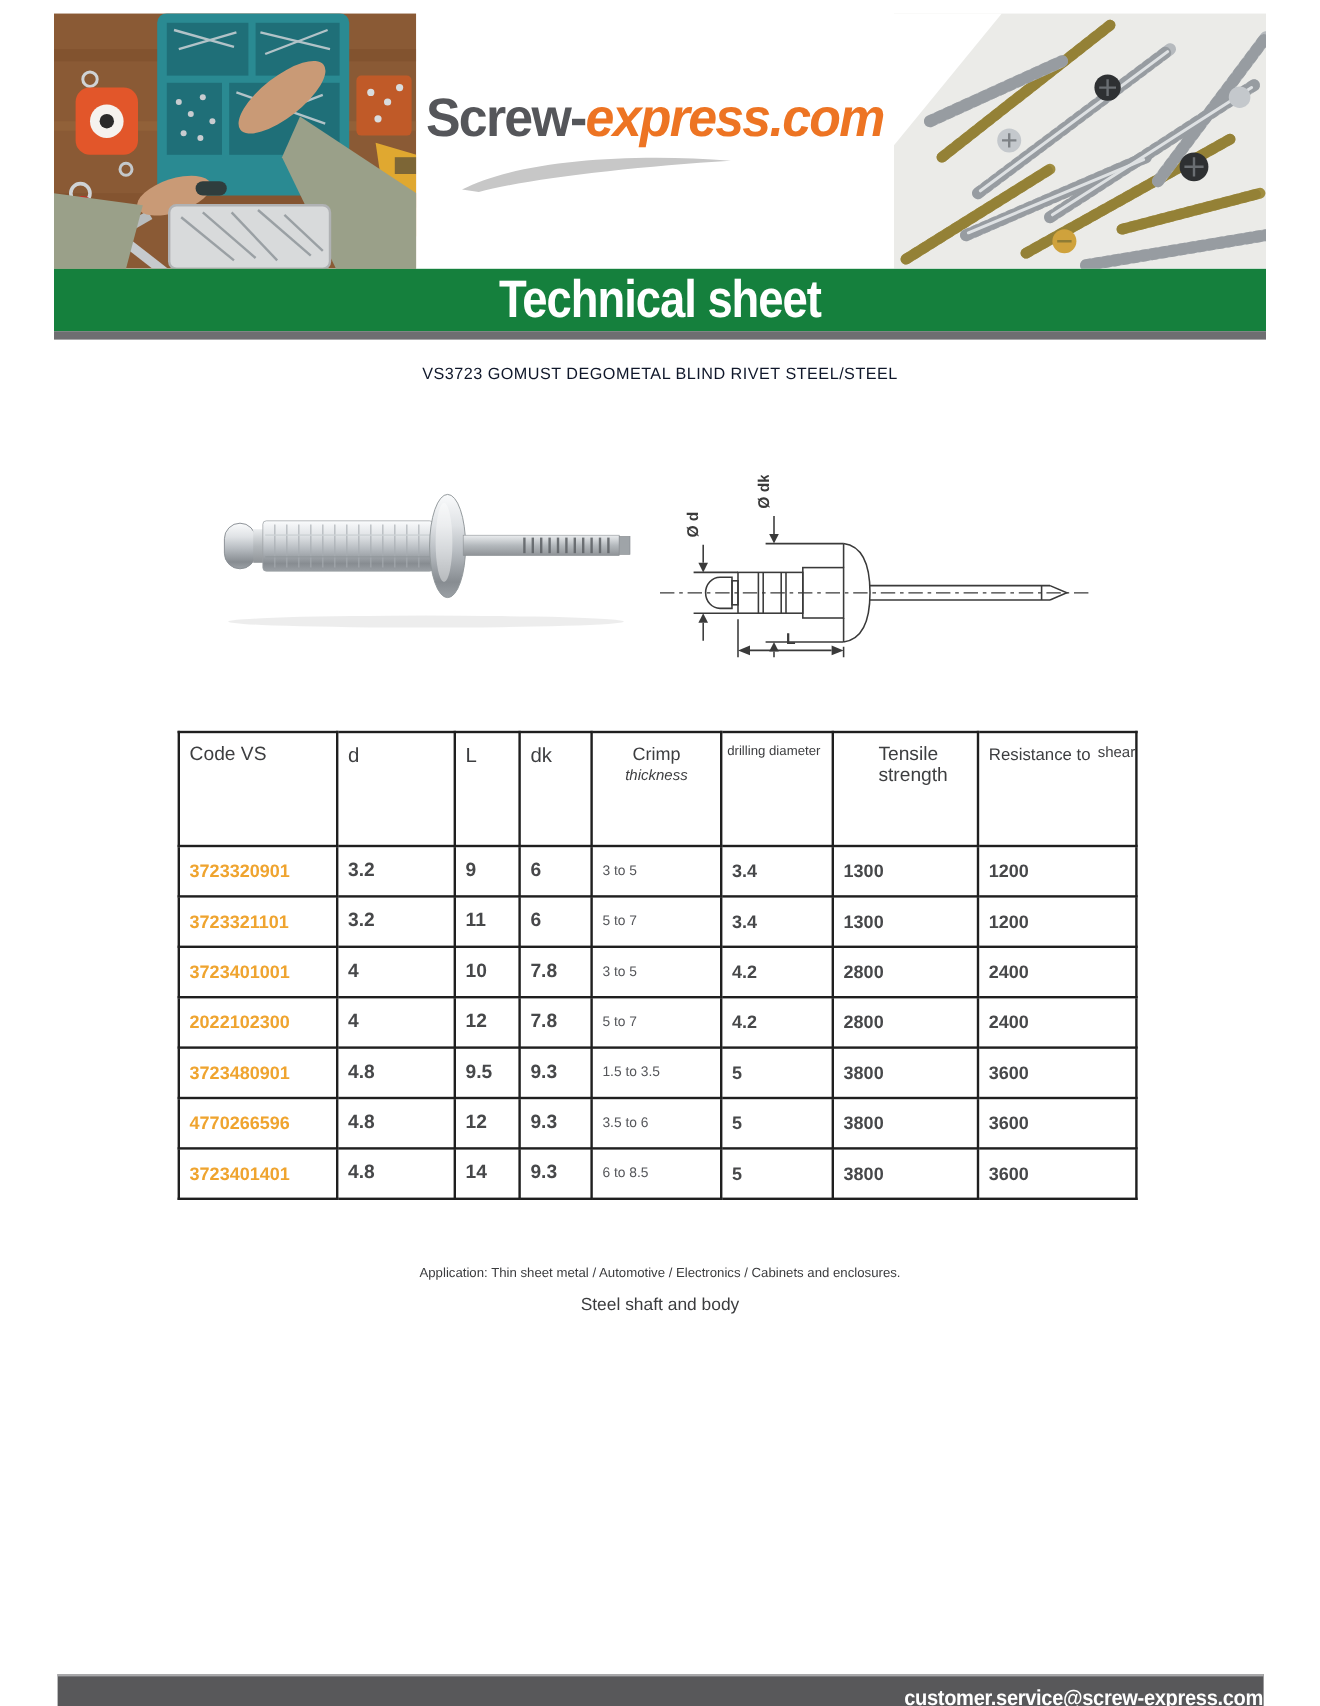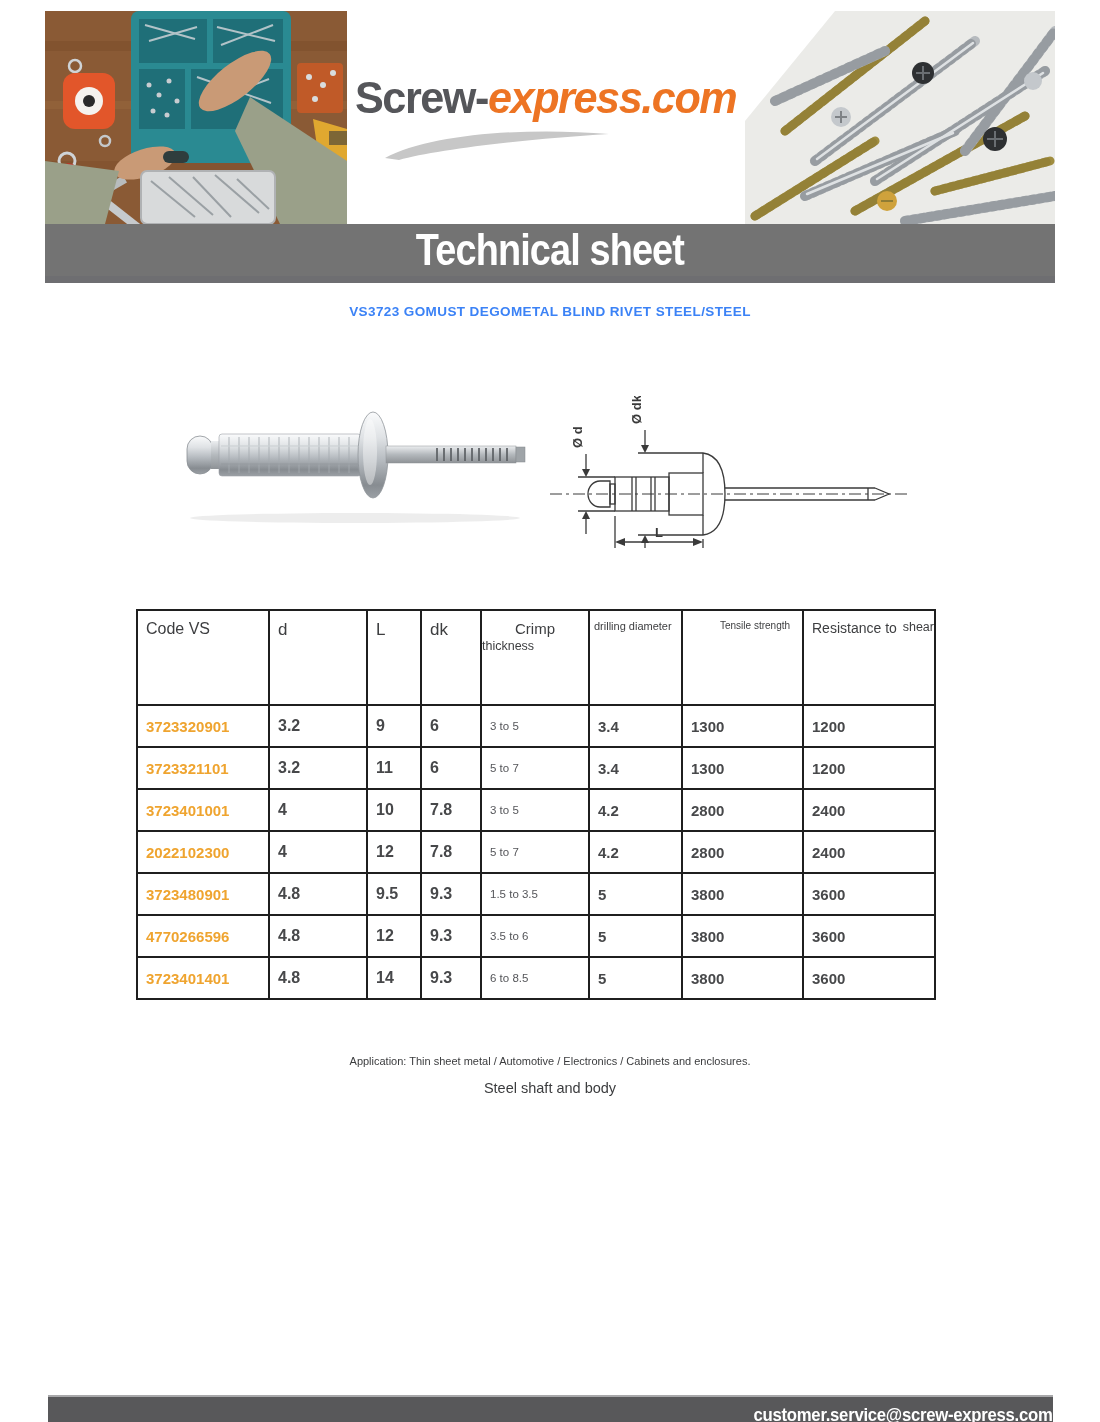--- a/index.html
+++ b/index.html
@@ -11,50 +11,50 @@
   .photo-right{position:absolute;left:745px;top:0;width:310px;height:213px;overflow:hidden;}
   .logo-block{position:absolute;left:347px;top:0;width:398px;height:213px;
               display:flex;flex-direction:column;align-items:center;justify-content:center;}
   .logo-text{font-size:45px;font-weight:700;letter-spacing:-1.5px;white-space:nowrap;
              transform:scaleX(.96);line-height:1;}
   .logo-text .p1{color:#55565a;}
   .logo-text .p2{color:#ED7423;font-style:italic;}
   .logo-swoosh{margin-top:6px;align-self:flex-start;margin-left:28px;}
 
   
-  .banner{position:absolute;left:45px;top:213px;width:1010px;height:52px;background:#737373;
+  .banner{position:absolute;left:45px;top:213px;width:1010px;height:52px;background:#15803d;
           display:flex;align-items:center;justify-content:center;}
   .banner-title{color:#ffffff;font-size:44px;font-weight:800;letter-spacing:-1px;line-height:1;
                 transform:scaleX(.86);white-space:nowrap;}
   .gray-strip{position:absolute;left:45px;top:265px;width:1010px;height:7px;background:#6E6E71;}
 
   
   .subtitle{position:absolute;left:0;top:293px;width:1100px;text-align:center;
-            color:#3b82f6;font-size:13.5px;font-weight:700;letter-spacing:.4px;}
+            color:#0f172a;font-size:13.5px;font-weight:400;letter-spacing:.4px;}
 
   
   .rivet-photo{position:absolute;left:185px;top:395px;width:345px;height:120px;}
   .rivet-diagram{position:absolute;left:548px;top:385px;width:362px;height:152px;}
 
   
-  .spec-table{position:absolute;left:136px;top:598px;border-collapse:collapse;table-layout:fixed;}
+  .spec-table{position:absolute;left:148px;top:598px;border-collapse:collapse;table-layout:fixed;}
   .spec-table col.c0{width:132px;} .spec-table col.c1{width:98px;}
   .spec-table col.c2{width:54px;}  .spec-table col.c3{width:60px;}
   .spec-table col.c4{width:108px;} .spec-table col.c5{width:93px;}
   .spec-table col.c6{width:121px;} .spec-table col.c7{width:132px;}
   .spec-table th,.spec-table td{border:2px solid #1f1f1f;padding:0 0 0 8px;text-align:left;}
   .spec-table thead th{height:84px;vertical-align:top;padding-top:9px;color:#3d3e40;font-weight:400;}
   .spec-table td{height:40px;vertical-align:middle;color:#47484a;font-weight:700;font-size:15px;}
   th.h-code{color:#EFA42F;font-weight:700;font-size:16px;}
   th.h-big{font-weight:700;font-size:17px;}
   th.h-crimp{padding-left:0;}
   th.h-crimp .l1{text-align:center;font-size:15px;}
-  th.h-crimp .l2{text-align:left;font-size:12.5px;margin-top:2px;}
+  th.h-crimp .l2{text-align:center;font-size:12.5px;margin-top:2px;font-style:italic;}
   th.h-drill{font-size:11px;padding-left:4px;}
-  th.h-tensile{font-size:10px;padding-left:37px;}
+  th.h-tensile{font-size:16px;padding-left:37px;}
   th.h-resist{font-size:14px;}
   th.h-resist .cellflex{display:flex;flex-direction:row;justify-content:space-between;height:68px;}
   th.h-resist .l2{font-size:12.5px;}
   .spec-table td:nth-child(1){color:#EFA42F;font-size:15px;}
   .spec-table td:nth-child(2),.spec-table td:nth-child(3),.spec-table td:nth-child(4){font-size:16px;}
   .spec-table td:nth-child(5){font-weight:400;font-size:11.5px;color:#55565a;}
 
   
   .note-application{position:absolute;left:0;top:1044px;width:1100px;text-align:center;
                     color:#3b3c3e;font-size:11px;}

